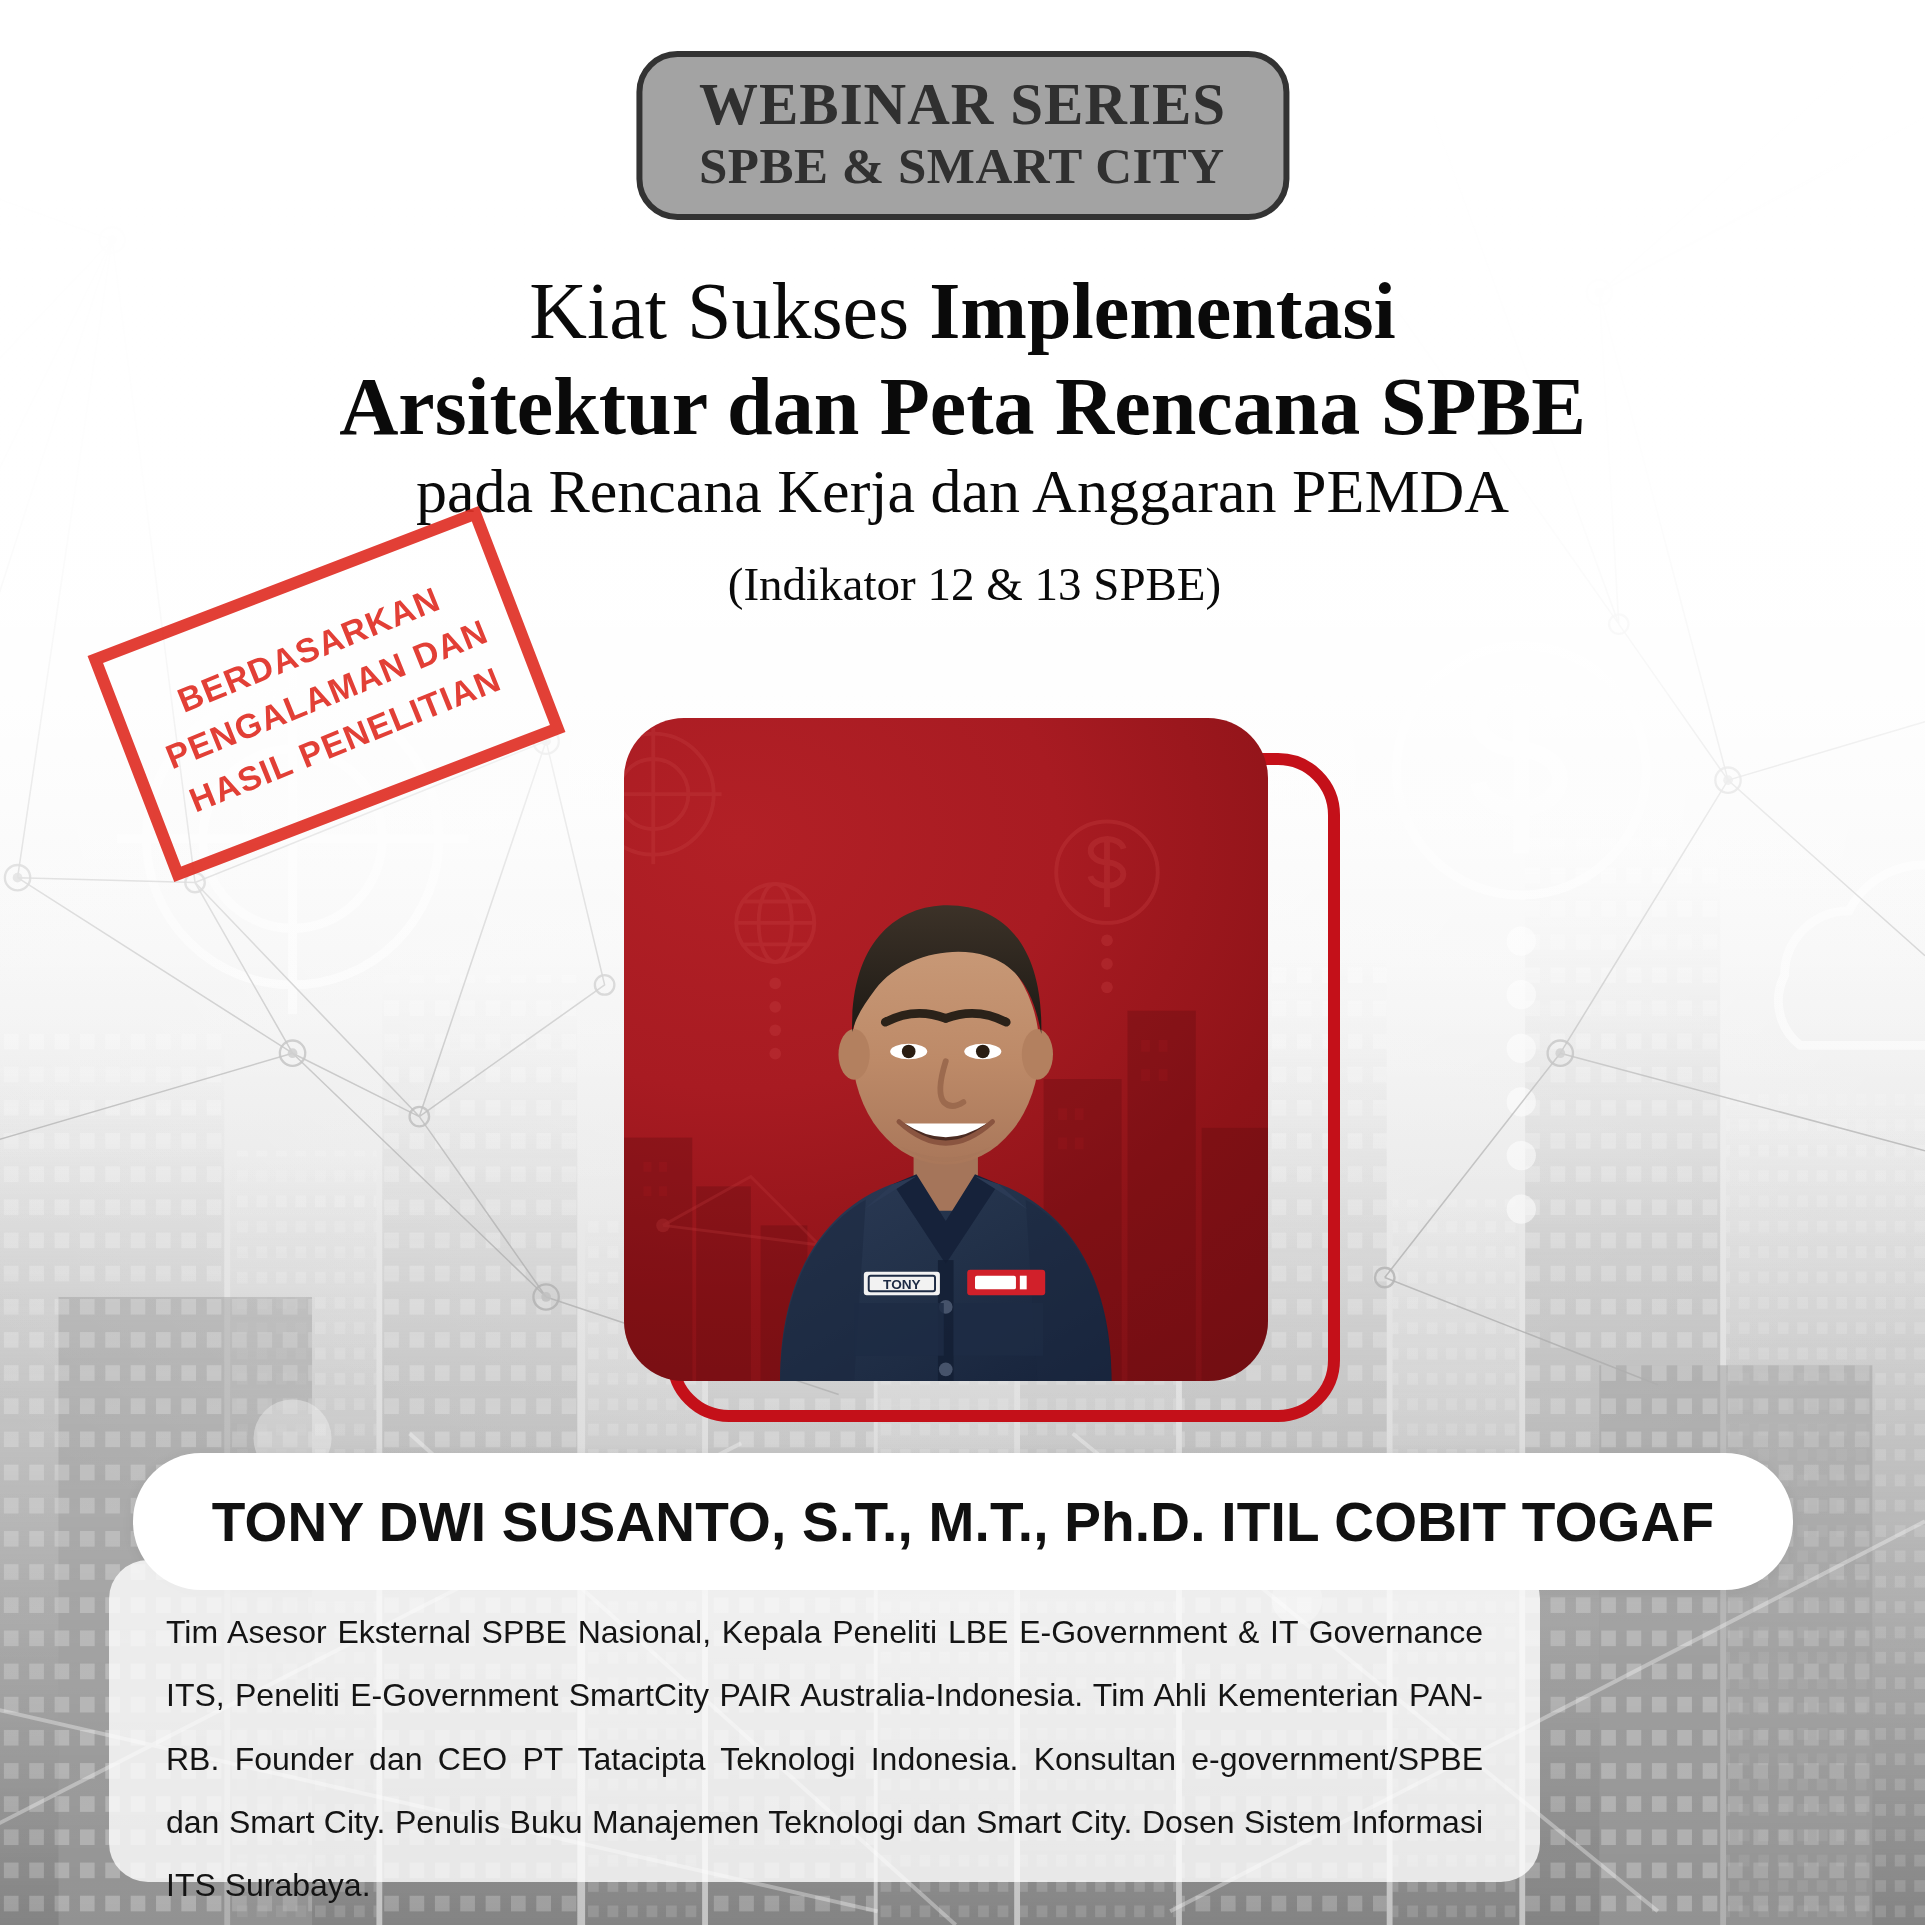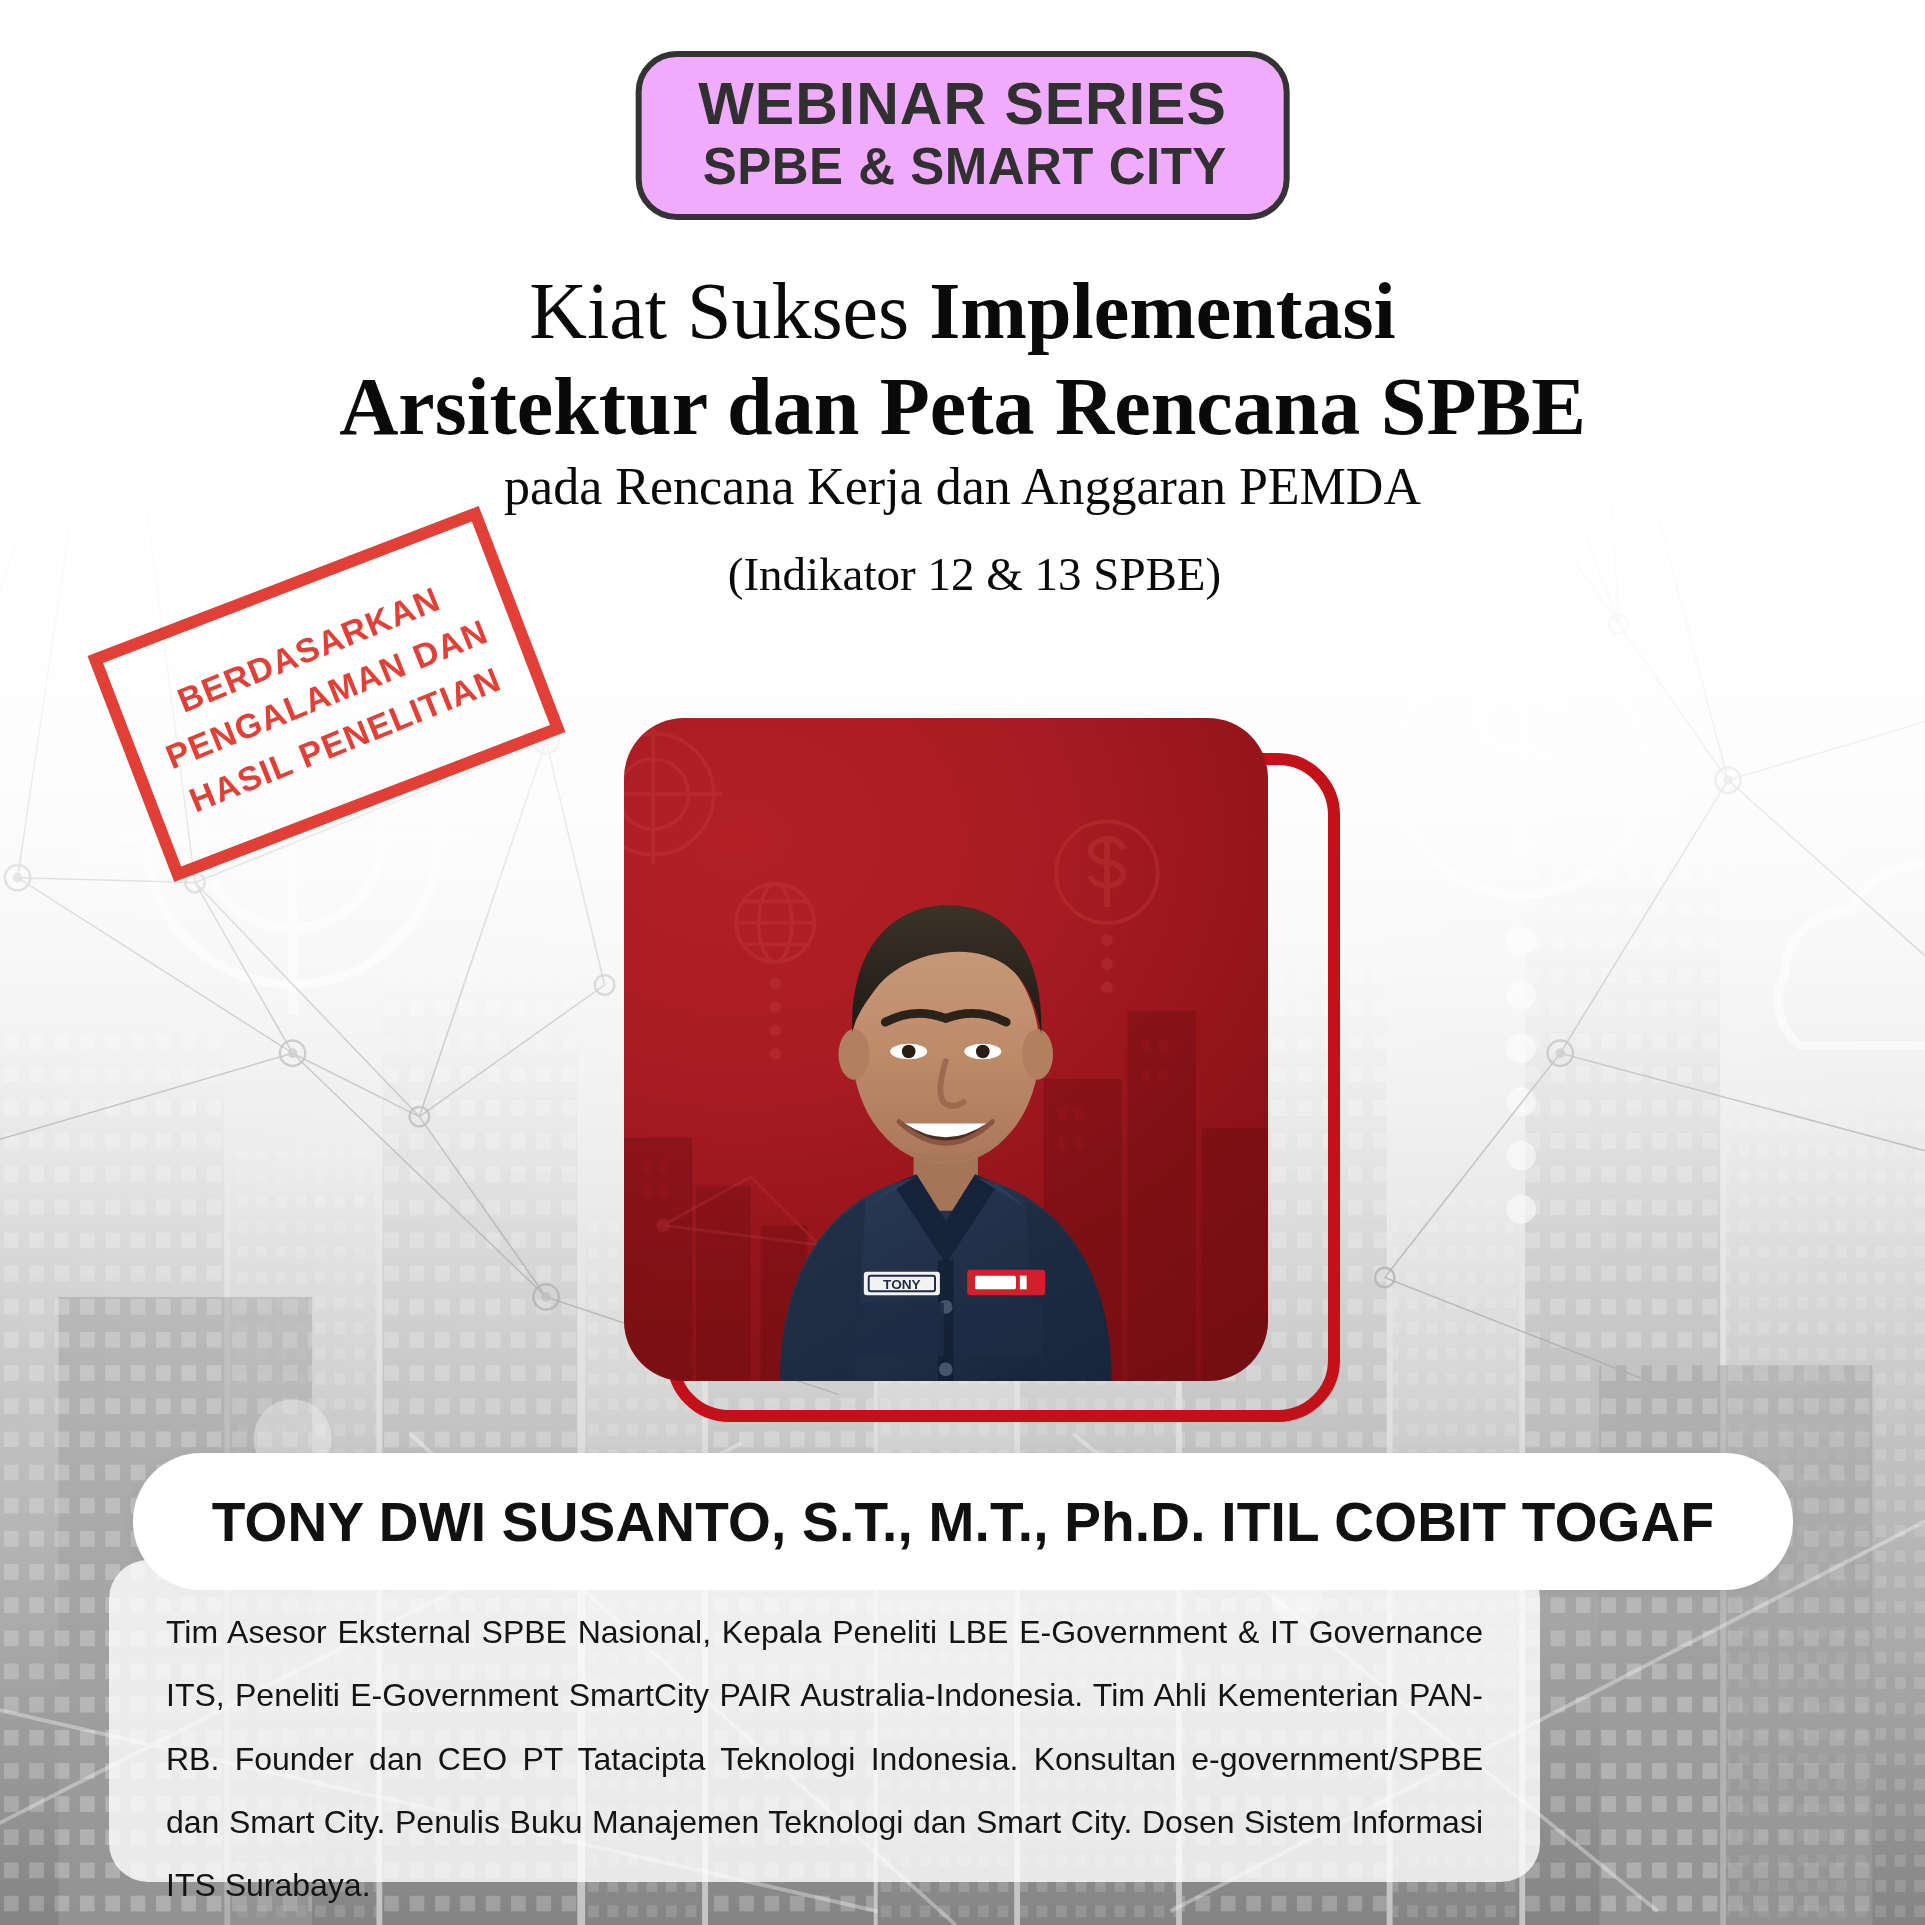--- a/index.html
+++ b/index.html
@@ -26,40 +26,41 @@
   }
   .bg-vignette{
     background:radial-gradient(120% 80% at 50% 40%, rgba(255,255,255,.35) 0%, rgba(255,255,255,0) 60%);
   }
 
   
   .series-box{
     position:absolute;left:50%;transform:translateX(-50%);
     top:51px;
     border:6.8px solid #333333;border-radius:41px;
-    background:#f0abfc;
+    background:#a3a3a3;
     padding:17.6px 57px 21.5px 57px;
-    text-align:right;
+    text-align:left;
     line-height:1;
+    font-family:Liberation Serif, serif;
   }
   .series-l1{
     font-size:59px;font-weight:700;letter-spacing:1px;color:#303030;
     transform:scaleX(1.0);
   }
   .series-l2{
     font-size:51px;font-weight:700;letter-spacing:0.5px;color:#303030;margin-top:7.8px;
   }
 
   
   .title-wrap{position:absolute;left:0;right:0;top:269px;text-align:center;font-family:Liberation Serif, serif;}
   .t-line{display:block;color:#0a0a0a;line-height:1.06;}
   .t1{font-size:80px;font-weight:400;}
   .t1 b{font-weight:700;}
   .t2{font-size:82px;font-weight:700;margin-top:10px;}
-  .t3{font-size:52px;font-weight:400;margin-top:7.8px;}
+  .t3{font-size:62px;font-weight:400;margin-top:7.8px;}
   .t-sub{display:block;font-size:47px;font-weight:400;color:#0a0a0a;margin-top:33px;padding-left:24px;}
 
   
   .stamp{
     position:absolute;left:117px;top:573px;
     width:419px;height:242px;
     transform:rotate(-21deg);
     border:12.7px solid #e03127;
     box-sizing:border-box;
     color:#e03127;

